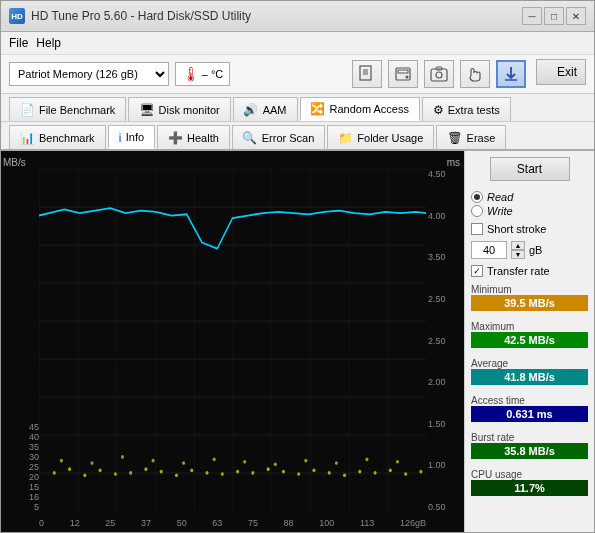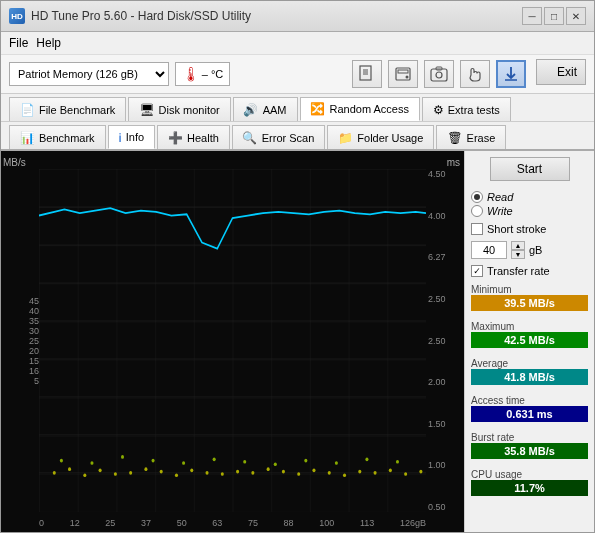--- a/index.html
+++ b/index.html
@@ -178,36 +178,36 @@
     </button>
   </div>
 
   <div class="main-content">
 
     <div style="flex:1; background:#0a0a0a; position:relative; display:flex; flex-direction:column;">
 
       <div style="position:absolute; top:6px; left:2px; color:#aaa; font-size:10px; z-index:10;">MB/s</div>
       <div style="position:absolute; top:6px; right:4px; color:#aaa; font-size:10px; z-index:10;">ms</div>
 
-      <div style="position:absolute; top:18px; left:2px; bottom:20px; width:36px; display:flex; flex-direction:column; justify-content:center; z-index:10;">
+      <div style="position:absolute; top:18px; left:2px; bottom:20px; width:36px; display:flex; flex-direction:column; justify-content:flex-end; z-index:10;">
         <span style="color:#888;font-size:9px;text-align:right;display:block;">45</span>
         <span style="color:#888;font-size:9px;text-align:right;display:block;">40</span>
         <span style="color:#888;font-size:9px;text-align:right;display:block;">35</span>
         <span style="color:#888;font-size:9px;text-align:right;display:block;">30</span>
         <span style="color:#888;font-size:9px;text-align:right;display:block;">25</span>
         <span style="color:#888;font-size:9px;text-align:right;display:block;">20</span>
         <span style="color:#888;font-size:9px;text-align:right;display:block;">15</span>
         <span style="color:#888;font-size:9px;text-align:right;display:block;">16</span>
         <span style="color:#888;font-size:9px;text-align:right;display:block;">5</span>
       </div>
 
       <div style="position:absolute; top:18px; right:2px; bottom:20px; width:34px; display:flex; flex-direction:column; justify-content:space-between; z-index:10;">
         <span style="color:#888;font-size:9px;text-align:left;display:block;">4.50</span>
         <span style="color:#888;font-size:9px;text-align:left;display:block;">4.00</span>
-        <span style="color:#888;font-size:9px;text-align:left;display:block;">6.27</span>
+        <span style="color:#888;font-size:9px;text-align:left;display:block;">3.50</span>
         <span style="color:#888;font-size:9px;text-align:left;display:block;">2.50</span>
         <span style="color:#888;font-size:9px;text-align:left;display:block;">2.50</span>
         <span style="color:#888;font-size:9px;text-align:left;display:block;">2.00</span>
         <span style="color:#888;font-size:9px;text-align:left;display:block;">1.50</span>
         <span style="color:#888;font-size:9px;text-align:left;display:block;">1.00</span>
         <span style="color:#888;font-size:9px;text-align:left;display:block;">0.50</span>
       </div>
 
       <svg style="position:absolute;top:18px;left:38px;right:38px;bottom:20px;width:calc(100% - 76px);height:calc(100% - 38px);" viewBox="0 0 380 280" preserveAspectRatio="none">
 

